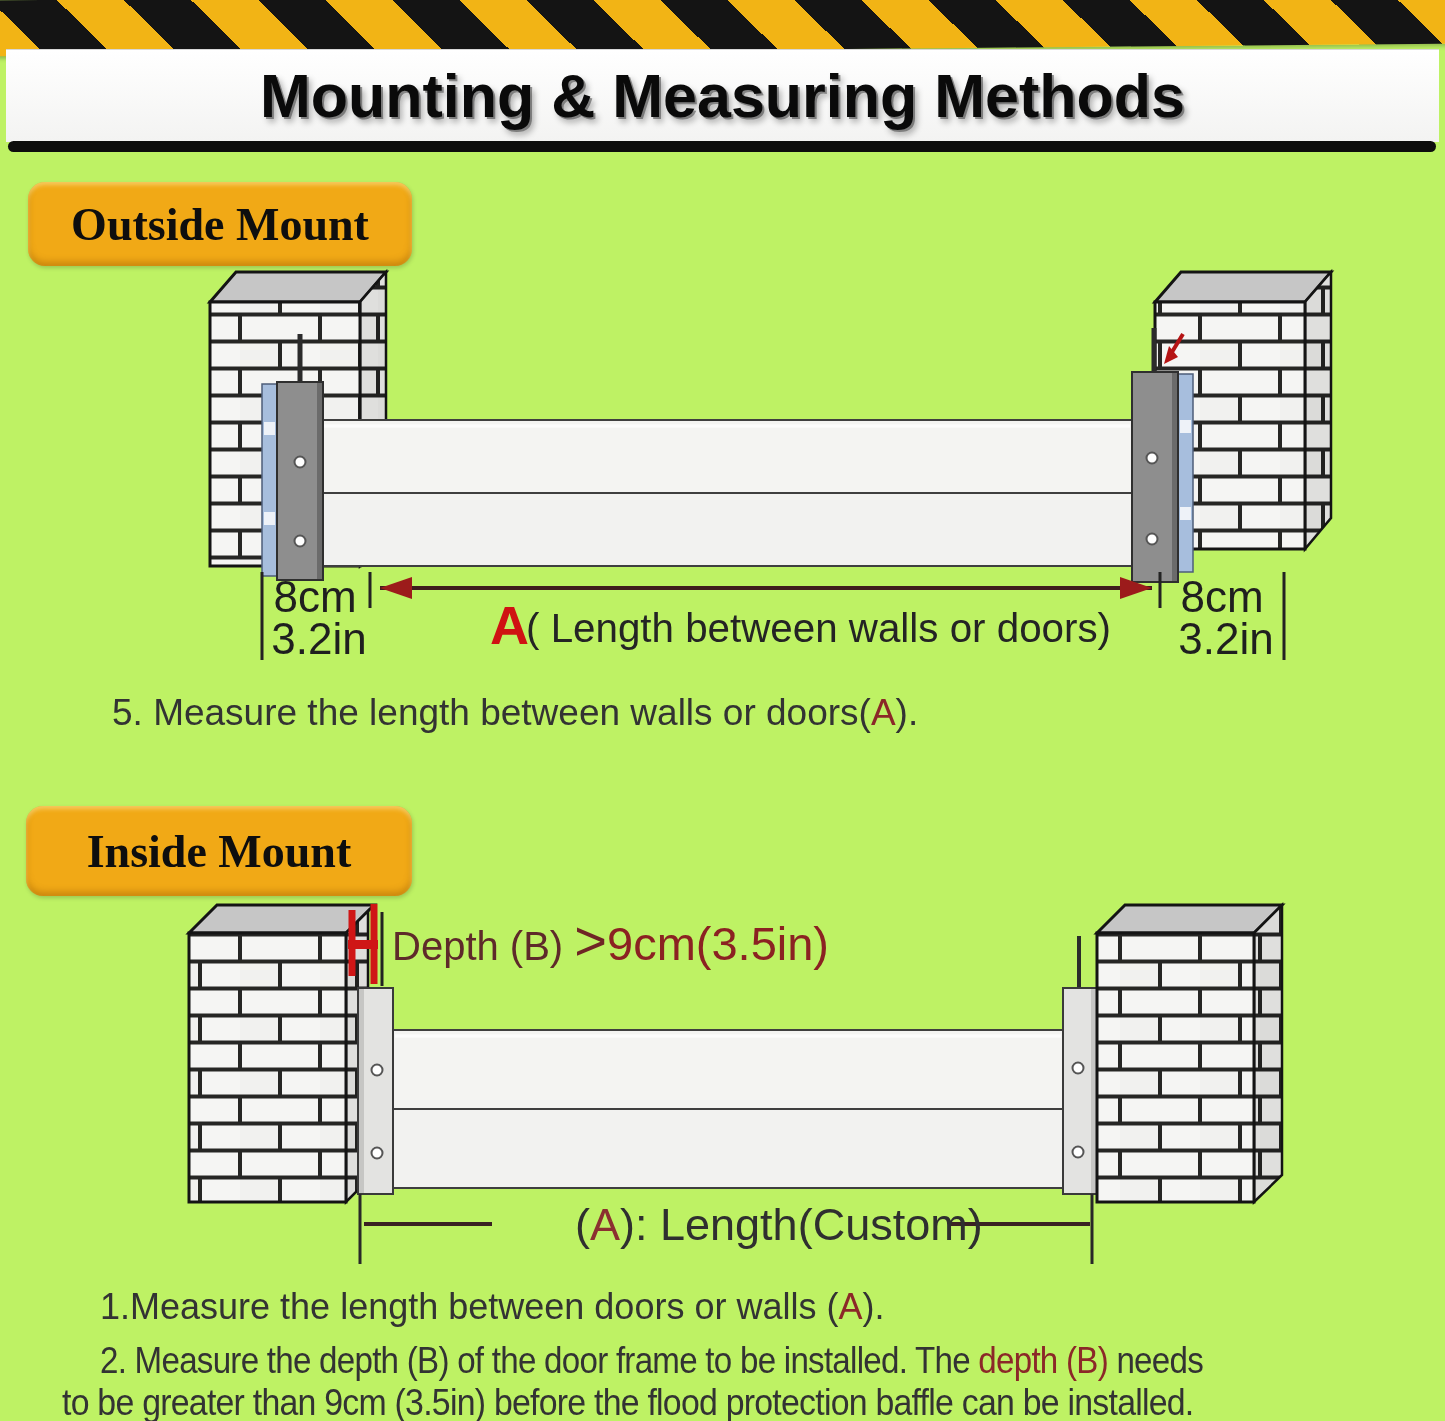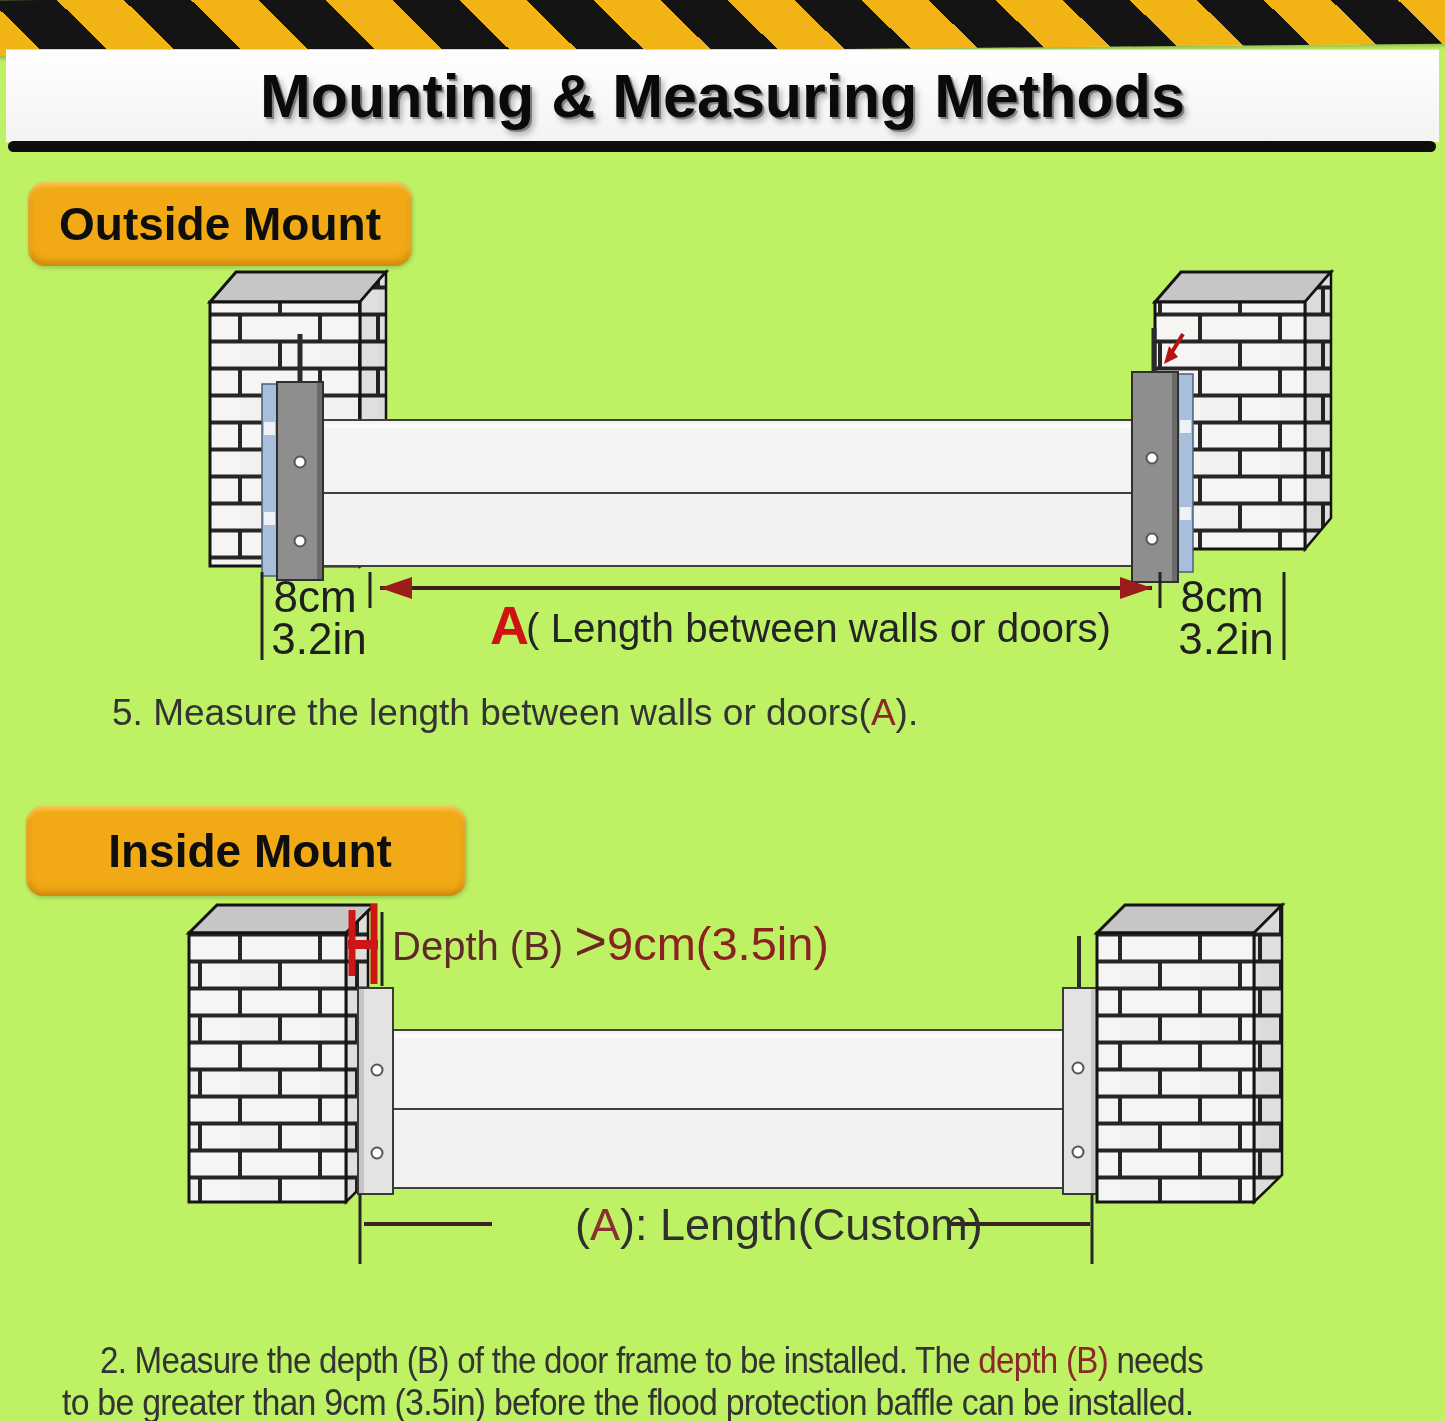--- a/index.html
+++ b/index.html
@@ -28,23 +28,24 @@
   .black-bar{
     position:absolute;left:8px;top:141px;width:1428px;height:11px;
     background:#0d0d0d;border-radius:6px;
   }
   
   .badge{
     position:absolute;background:#f1a916;border-radius:17px;
     display:flex;align-items:center;justify-content:center;
     color:#0e0e0e;font-weight:700;
     box-shadow:inset 0 3px 4px rgba(255,235,160,.55), inset 0 -4px 7px rgba(150,88,0,.45), 1px 2px 4px rgba(0,0,0,.18);
+    font-family:Liberation Serif, serif;
   }
   #outside-badge{left:28px;top:182px;width:384px;height:84px;font-size:46px;}
-  #inside-badge{left:26px;top:806px;width:432px;height:90px;font-size:46px;padding-left:8px;}
+  #inside-badge{left:26px;top:806px;width:386px;height:90px;font-size:46px;}
   
   .diagram{position:absolute;left:0;width:1445px;height:420px;}
   #diagram-outside{top:260px;}
   #diagram-inside{top:880px;}
   svg text{font-family:"Liberation Sans",sans-serif;}
   
   .step-line{position:absolute;white-space:nowrap;color:#333333;}
   .dred{color:#8b2828;}
   #out-step1{left:112px;top:692px;font-size:37px;}
   #out-step2{left:112px;top:744px;font-size:37px;}
@@ -223,20 +224,23 @@
     </g>
 
     <text x="392" y="80" font-size="40" fill="#5e2a2a">
       <tspan>Depth (B) </tspan><tspan font-size="56" fill="#6f2525">&gt;</tspan><tspan font-size="47" fill="#8b2222">9cm(3.5in)</tspan>
     </text>
     <text x="575" y="360" font-size="45" fill="#2f2f2f">
       <tspan>(</tspan><tspan fill="#8b3030">A</tspan><tspan>): Length(Custom)</tspan>
     </text>
   </svg>
 
+  <div class="step-line" id="in-step1">
+    <span>1.Measure the length between doors or walls (</span><span class="dred">A</span><span>).</span>
+  </div>
   <div class="step-line" id="in-step2">
     <span>2. Measure the depth (B) of the door frame to be installed. The </span><span class="dred">depth (B)</span><span> needs</span>
   </div>
   <div class="step-line" id="in-step3">
     <span>to be greater than 9cm (3.5in) before the flood protection baffle can be installed.</span>
   </div>
 
 </div>
 
 </body></html>

